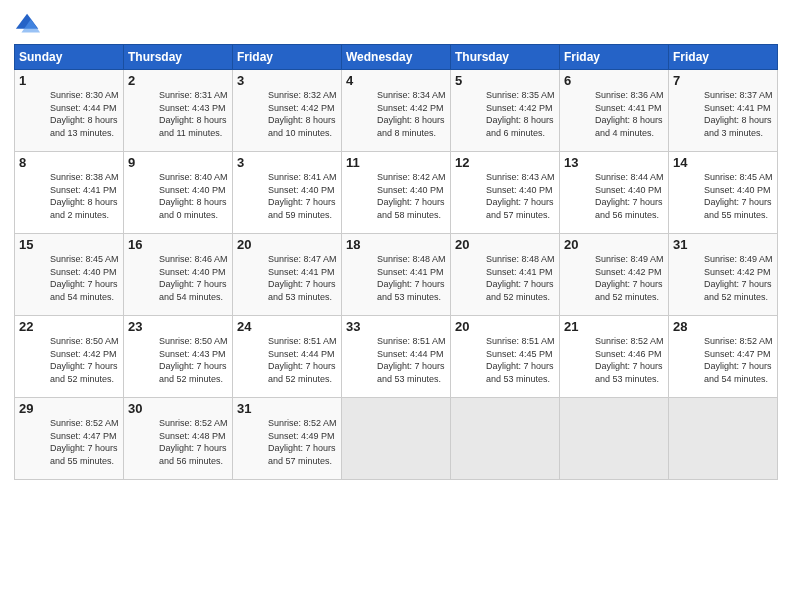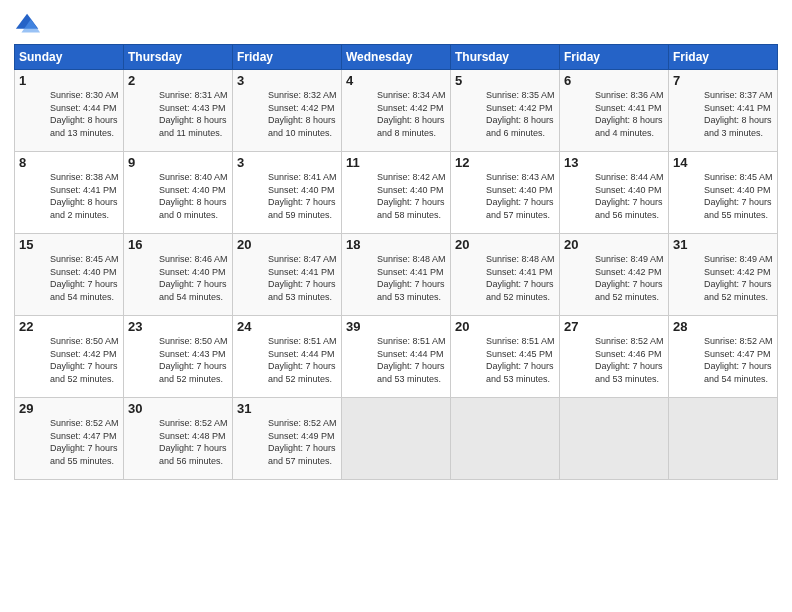--- a/index.html
+++ b/index.html
@@ -231,29 +231,29 @@
           </td>
           <td>
             <span class="day-num">23</span>
             <div class="day-info">Sunrise: 8:50 AM<br>Sunset: 4:43 PM<br>Daylight: 7 hours and 52 minutes.</div>
           </td>
           <td>
             <span class="day-num">24</span>
             <div class="day-info">Sunrise: 8:51 AM<br>Sunset: 4:44 PM<br>Daylight: 7 hours and 52 minutes.</div>
           </td>
           <td>
-            <span class="day-num">39</span>
+            <span class="day-num">33</span>
             <div class="day-info">Sunrise: 8:51 AM<br>Sunset: 4:44 PM<br>Daylight: 7 hours and 53 minutes.</div>
           </td>
           <td>
             <span class="day-num">20</span>
             <div class="day-info">Sunrise: 8:51 AM<br>Sunset: 4:45 PM<br>Daylight: 7 hours and 53 minutes.</div>
           </td>
           <td>
-            <span class="day-num">27</span>
+            <span class="day-num">21</span>
             <div class="day-info">Sunrise: 8:52 AM<br>Sunset: 4:46 PM<br>Daylight: 7 hours and 53 minutes.</div>
           </td>
           <td>
             <span class="day-num">28</span>
             <div class="day-info">Sunrise: 8:52 AM<br>Sunset: 4:47 PM<br>Daylight: 7 hours and 54 minutes.</div>
           </td>
         </tr>
         <tr>
           <td>
             <span class="day-num">29</span>

